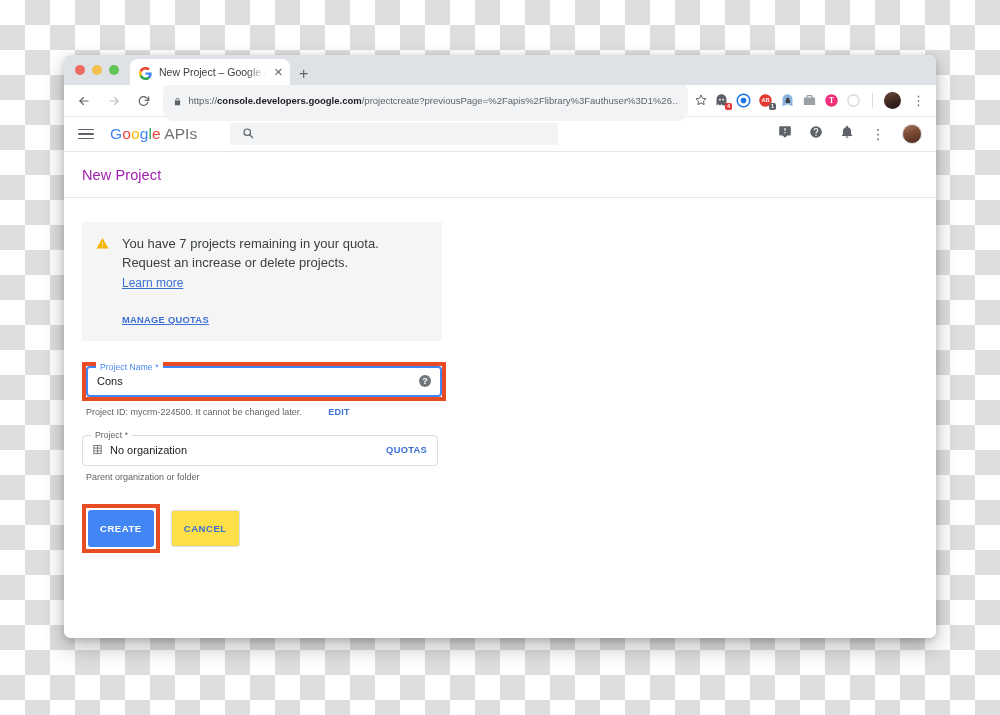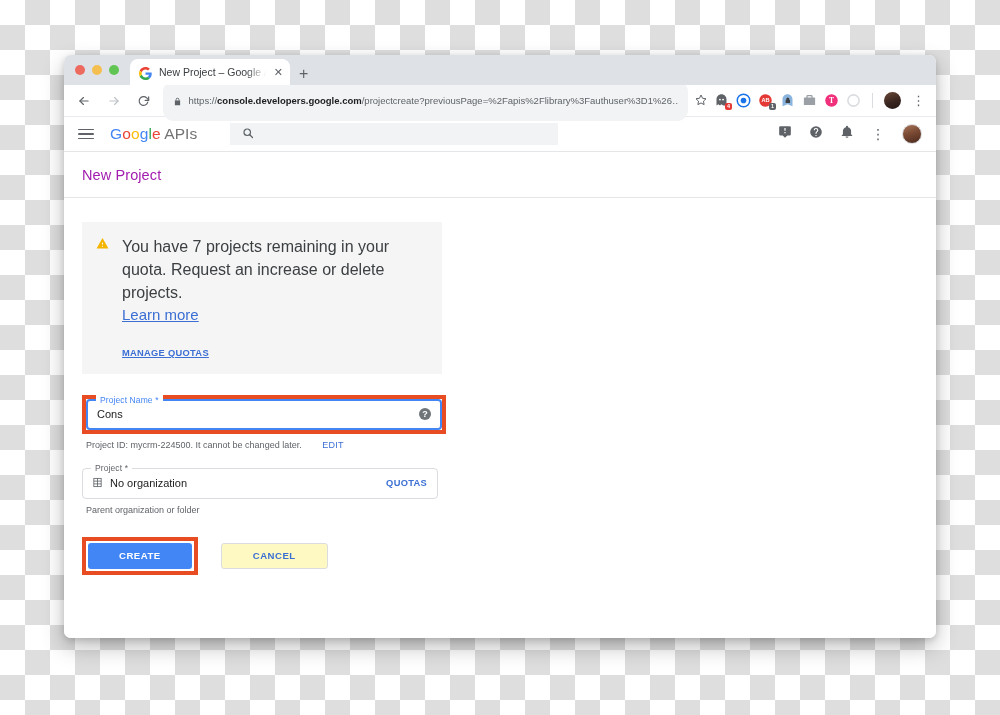--- a/index.html
+++ b/index.html
@@ -151,24 +151,24 @@
   .title-rule { margin-top: 14px; height: 1px; background: #e4e6e8; }
 
   .content { padding: 24px 0 0 18px; }
 
   
   .notice {
     width: 360px; background: #f5f5f5;
     padding: 13px 14px 14px 14px;
     display: flex; gap: 13px;
   }
-  .notice-text { font-size: 16px; color: #3c4043; line-height: 1.45; }
+  .notice-text { font-size: 13px; color: #3c4043; line-height: 1.45; }
   .notice-link {
     color: #3b6fd4; text-decoration: underline;
-    font-size: 15px; display: inline-block; margin-top: 1px;
+    font-size: 12px; display: inline-block; margin-top: 1px;
   }
   .notice-action {
     color: #3b6fd4; text-decoration: underline;
     font-size: 9.3px; font-weight: bold; letter-spacing: .3px;
     display: inline-block; margin-top: 24px;
   }
 
   
   .hl { border: 4px solid #e84c22; display: inline-block; }
 
@@ -197,34 +197,34 @@
     background: #70757a; color: #fff;
     font-size: 9px; line-height: 12px; text-align: center; font-weight: bold;
   }
   .browse-link {
     position: absolute; right: 10px; top: 50%; transform: translateY(-50%);
     color: #3b6fd4; font-size: 9.3px; font-weight: bold; letter-spacing: .3px;
   }
   .hint {
     font-size: 9px; color: #5f6368; margin-top: 6px; padding-left: 4px;
   }
-  .hint .edit { color: #3b6fd4; font-weight: normal; letter-spacing: .3px; margin-left: 18px; text-align: right; }
+  .hint .edit { color: #3b6fd4; font-weight: bold; letter-spacing: .3px; margin-left: 24px; text-align: right; }
 
   
   .btn-row { margin-top: 22px; display: flex; align-items: center; gap: 0; }
   .btn {
     font-size: 9.6px; font-weight: bold; letter-spacing: .5px;
-    border-radius: 3px; height: 26px;
+    border-radius: 3px; height: 37px;
     display: inline-flex; align-items: center; justify-content: center;
-    padding: 0 31px;
+    padding: 0 12px;
   }
   .btn-primary { background: #4285f4; color: #ffffff; }
   .btn-secondary {
-    background: #fef9c3; color: #3b6fd4;
-    border: 1px solid #dadce0; margin-left: 23px;
+    background: #fde047; color: #3b6fd4;
+    border: 1px solid #dadce0; margin-left: 11px;
   }
   .btn-hl { border: 4px solid #e84c22; padding: 2px; display: inline-block; }
 </style>
 </head>
 <body>
 
 <div class="browser-window">
 
   <div class="tabstrip">
     <div class="traffic">

